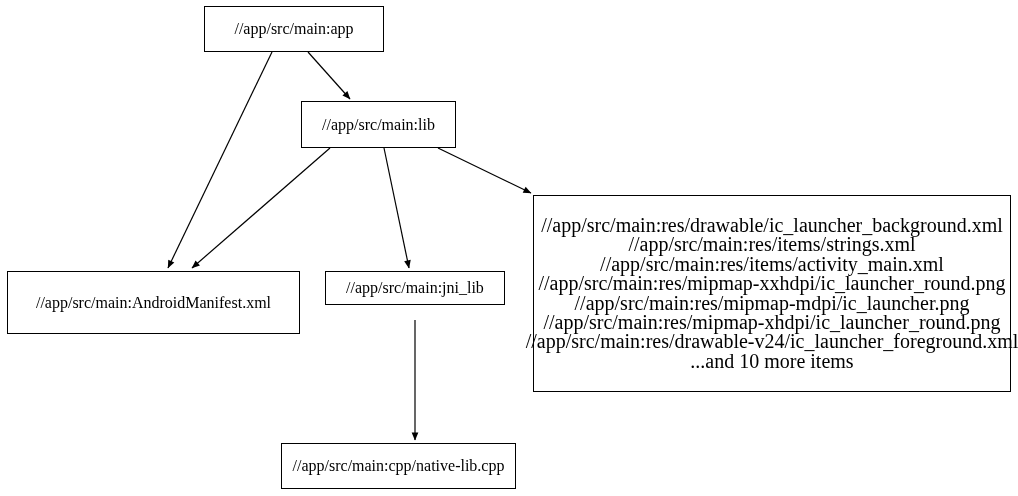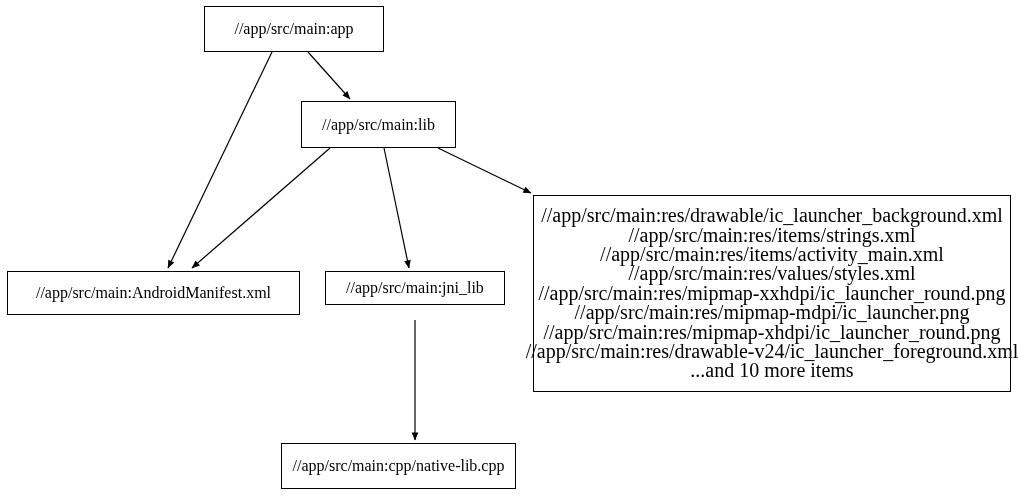--- a/index.html
+++ b/index.html
@@ -33,21 +33,21 @@
     flex-direction: column;
     align-items: center;
     justify-content: center;
     text-align: center;
     font-size: 16px;
     line-height: 19.5px;
     white-space: nowrap;
   }
   #node-app            { left: 204px; top: 6px;   width: 180px; height: 46px; }
   #node-lib            { left: 301px; top: 101px; width: 155px; height: 47px; text-align: right; }
-  #node-manifest       { left: 7px;   top: 271px; width: 293px; height: 44px; }
+  #node-manifest       { left: 7px;   top: 271px; width: 293px; height: 63px; }
   #node-jni-lib        { left: 325px; top: 271px; width: 180px; height: 34px; }
   #node-res-group      { left: 533px; top: 195px; width: 478px; height: 197px; }
   #node-native-lib-cpp { left: 281px; top: 443px; width: 235px; height: 46px; }
   .res-line {
     display: block;
     font-size: 20px;
     line-height: 19.4px;
   }
 </style>
 </head>
@@ -82,21 +82,20 @@
   </div>
 
   <div id="node-jni-lib" class="node">
     <span>//app/src/main:jni_lib</span>
   </div>
 
   <div id="node-res-group" class="node">
     <span class="res-line">//app/src/main:res/drawable/ic_launcher_background.xml</span>
     <span class="res-line">//app/src/main:res/items/strings.xml</span>
     <span class="res-line">//app/src/main:res/items/activity_main.xml</span>
-    <span class="res-line">//app/src/main:res/values/styles.xml</span>
     <span class="res-line">//app/src/main:res/mipmap-xxhdpi/ic_launcher_round.png</span>
     <span class="res-line">//app/src/main:res/mipmap-mdpi/ic_launcher.png</span>
     <span class="res-line">//app/src/main:res/mipmap-xhdpi/ic_launcher_round.png</span>
     <span class="res-line">//app/src/main:res/drawable-v24/ic_launcher_foreground.xml</span>
     <span class="res-line">...and 10 more items</span>
   </div>
 
   <div id="node-native-lib-cpp" class="node">
     <span>//app/src/main:cpp/native-lib.cpp</span>
   </div>

